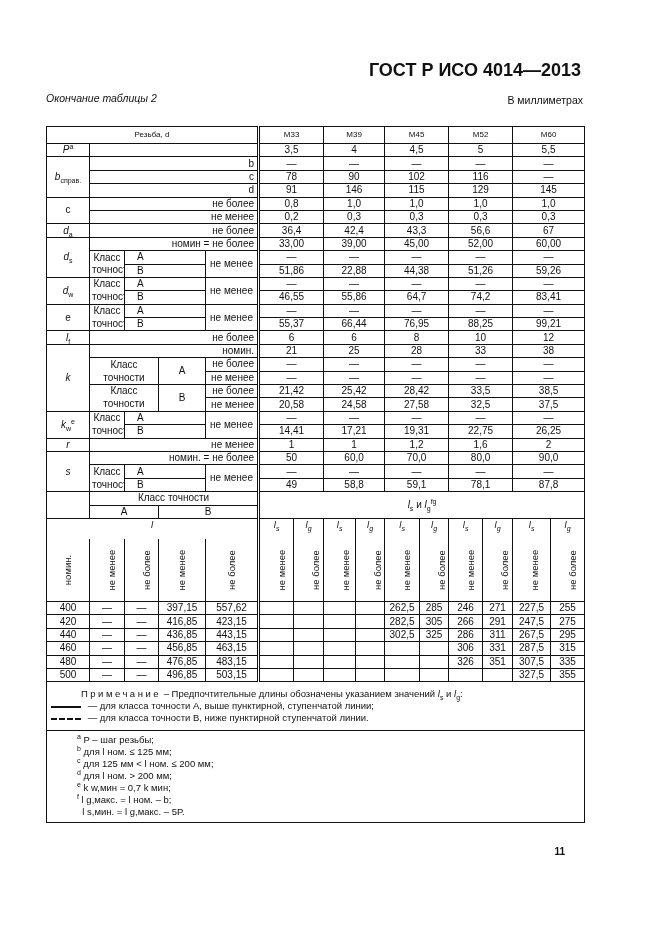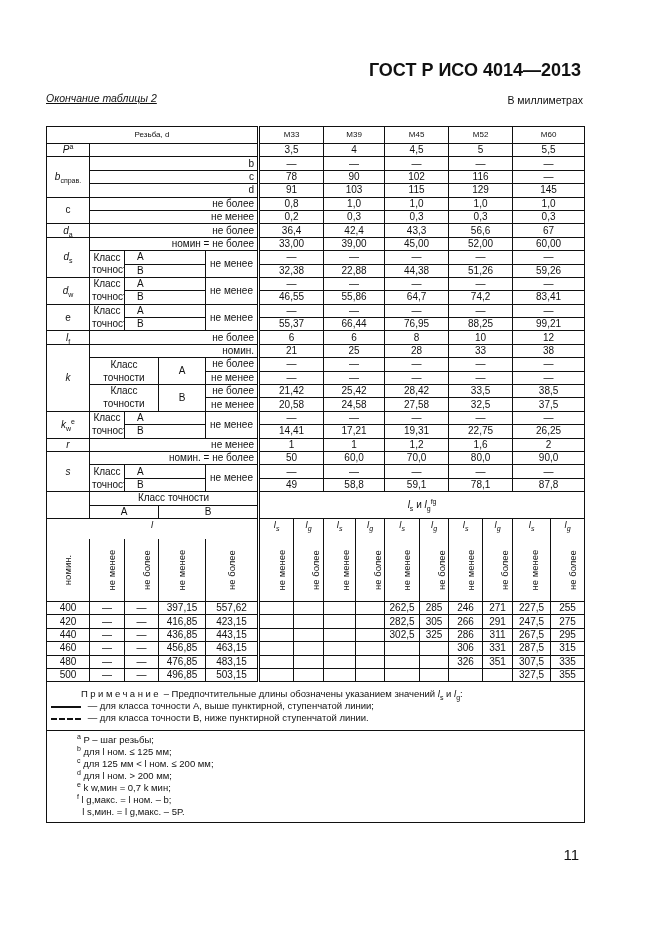--- a/index.html
+++ b/index.html
@@ -1,37 +1,37 @@
 <!DOCTYPE html>
 <html><head>
 <meta charset="utf-8">
 <style>
   html,body{margin:0;padding:0;background:#fff;}
   body{width:661px;height:935px;position:relative;font-family:"Liberation Sans",sans-serif;color:#111;overflow:hidden;}
   .std{position:absolute;right:80px;top:60px;font-weight:bold;font-size:18px;}
-  .caption{position:absolute;left:46px;top:92px;font-style:italic;font-size:10.5px;text-decoration:underline;}
+  .caption{position:absolute;left:46px;top:92px;font-style:italic;font-size:10.5px;}
   .units{position:absolute;right:78px;top:94px;font-size:10.5px;}
   table.main{position:absolute;left:46px;top:126px;width:538px;border-collapse:collapse;table-layout:fixed;font-size:10px;}
   table.main td{border:1px solid #111;padding:0 2px;height:12.4px;line-height:12px;text-align:center;white-space:nowrap;overflow:hidden;}
   table.main td.r{text-align:right;padding-right:3px;}
   table.main td.dl{border-left:3px double #111;}
   td.hdr{font-size:8px;height:16px !important;}
   .it{font-style:italic;}
   sub,sup{font-size:7px;line-height:0;}
   td.vert{height:62px !important;vertical-align:middle;padding:0;}
   td.vert span{display:inline-block;transform:rotate(-90deg);white-space:nowrap;font-size:9.5px;}
   td.lsg{height:20px !important;vertical-align:top;font-style:italic;font-size:9.5px;padding-top:1px;}
   td.nb{border-top:none !important;}
   td.nbb{border-bottom:none !important;}
   td.note{text-align:left !important;padding:6px 4px 6px 34px !important;height:auto !important;line-height:12px;font-size:9.5px;white-space:normal;}
   td.foot{text-align:left !important;padding:3px 4px 4px 30px !important;height:auto !important;line-height:10.5px;font-size:9.5px;white-space:normal;}
   .solid{display:inline-block;width:30px;height:0;border-top:2.5px solid #111;vertical-align:middle;margin-left:-30px;margin-right:4px;}
   .dash{display:inline-block;width:30px;height:0;border-top:2.5px dashed #111;vertical-align:middle;margin-left:-30px;margin-right:4px;}
   .spaced{letter-spacing:2.5px;text-align:center;}
-  .pnum{position:absolute;right:82px;top:846px;font-size:15px;}
+  .pnum{position:absolute;right:96px;top:846px;font-size:10px;font-weight:bold;}
 </style>
 </head>
 <body>
 
 <div class="std">ГОСТ Р ИСО 4014—2013</div>
 <div class="caption">Окончание таблицы 2</div>
 <div class="units">В миллиметрах</div>
 
 <table class="main">
   <colgroup>
@@ -82,21 +82,21 @@
         <td class="r" colspan="4">c</td>
         <td colspan="2" class="dl">78</td>
         <td colspan="2" class="">90</td>
         <td colspan="2" class="">102</td>
         <td colspan="2" class="">116</td>
         <td colspan="2" class="">—</td>
       </tr>
       <tr>
         <td class="r" colspan="4">d</td>
         <td colspan="2" class="dl">91</td>
-        <td colspan="2" class="">103</td>
+        <td colspan="2" class="">146</td>
         <td colspan="2" class="">115</td>
         <td colspan="2" class="">129</td>
         <td colspan="2" class="">145</td>
       </tr>
       <tr>
         <td class="" rowspan="2">c</td>
         <td class="r" colspan="4">не более</td>
         <td colspan="2" class="dl">0,8</td>
         <td colspan="2" class="">1,0</td>
         <td colspan="2" class="">1,0</td>
@@ -135,21 +135,21 @@
         <td rowspan="2">не менее</td>
         <td colspan="2" class="dl">—</td>
         <td colspan="2" class="">—</td>
         <td colspan="2" class="">—</td>
         <td colspan="2" class="">—</td>
         <td colspan="2" class="">—</td>
       </tr>
       <tr>
         <td class="nb">точности</td>
         <td colspan="2" style="text-align:left;padding-left:12px">B</td>
-        <td colspan="2" class="dl">32,38</td>
+        <td colspan="2" class="dl">51,86</td>
         <td colspan="2" class="">22,88</td>
         <td colspan="2" class="">44,38</td>
         <td colspan="2" class="">51,26</td>
         <td colspan="2" class="">59,26</td>
       </tr>
       <tr>
         <td class="" rowspan="2"><span class="it">d</span><sub>w</sub></td>
         <td class="nbb">Класс</td>
         <td colspan="2" style="text-align:left;padding-left:12px">A</td>
         <td rowspan="2">не менее</td>

